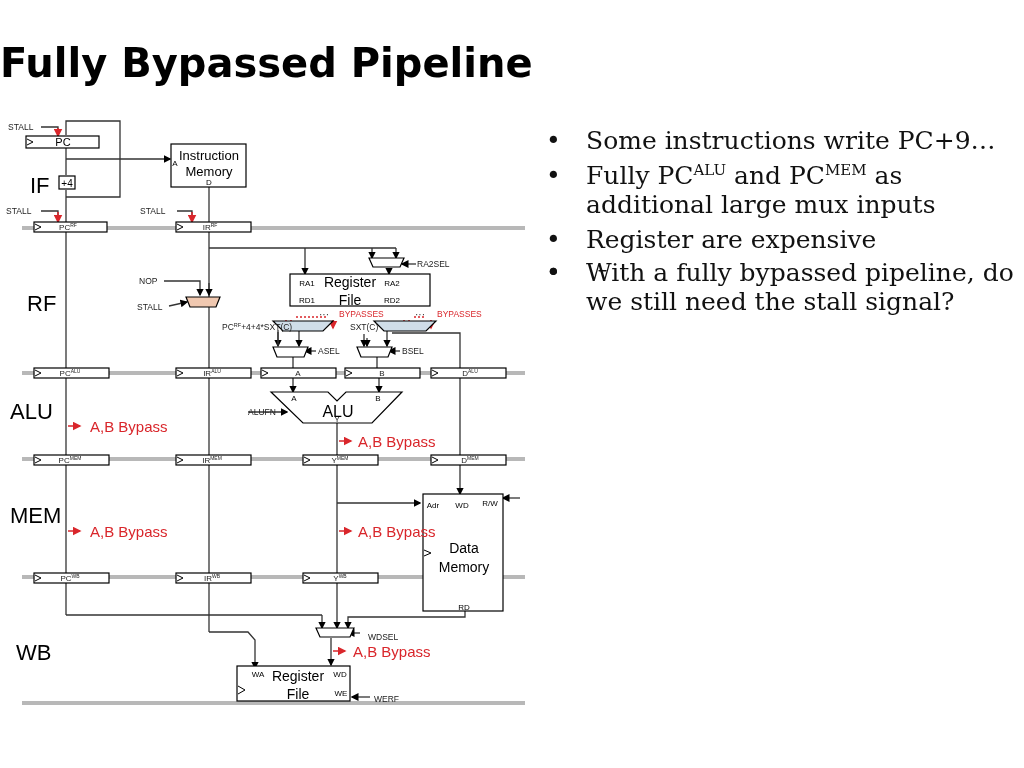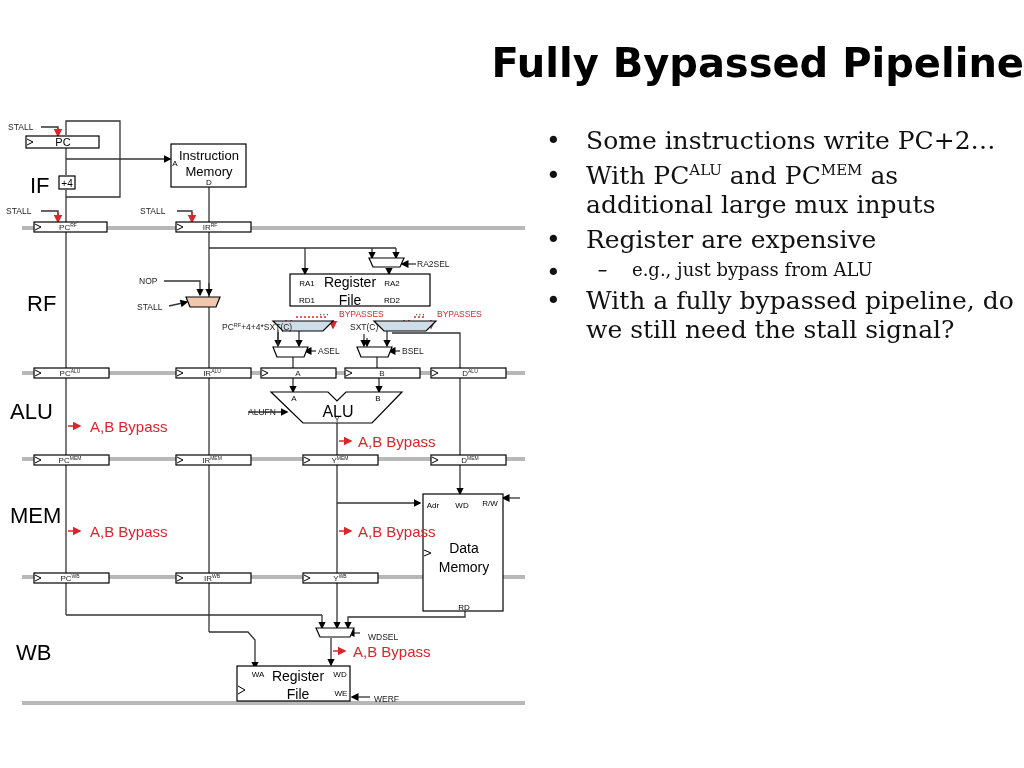--- a/index.html
+++ b/index.html
@@ -1,18 +1,18 @@
 <!DOCTYPE html>
 <html><head>
 <meta charset="utf-8">
 <style>
   html, body { margin: 0; padding: 0; background: #ffffff; }
   body { width: 1024px; height: 768px; position: relative; overflow: hidden; }
   .title {
-    position: absolute; left: 0; top: 40px; width: 1024px; text-align: right;
+    position: absolute; left: 0; top: 40px; width: 1024px; text-align: left;
     font-family: "DejaVu Sans", sans-serif; font-weight: bold; font-size: 40px; color: #000;
     letter-spacing: 0px;
   }
   #diagram { position: absolute; left: 0; top: 110px; }
   .bullets {
     position: absolute; left: 546px; top: 126px; width: 470px;
     font-family: "DejaVu Serif", serif; color: #111;
   }
   .b1 { position: relative; font-size: 25px; line-height: 29px; padding-left: 40px; margin-bottom: 6px; }
   .b1 .dot { position: absolute; left: 0; top: 0; font-family: "DejaVu Sans", sans-serif; }
@@ -273,21 +273,21 @@
     <text x="358" y="537">A,B Bypass</text>
     <text x="353" y="657">A,B Bypass</text>
   </g>
   <g fill="#333" font-size="10">
     <text x="319" y="318">···</text>
     <text x="415" y="318">···</text>
   </g>
 </svg>
 
 <div class="bullets">
-  <div class="b1"><span class="dot">•</span><span>Some instructions write PC+2…</span></div>
-  <div class="b1"><span class="dot">•</span><span>With PC</span><sup>ALU</sup><span> and PC</span><sup>MEM</sup><span> as additional large mux inputs</span></div>
+  <div class="b1"><span class="dot">•</span><span>Some instructions write PC+9…</span></div>
+  <div class="b1"><span class="dot">•</span><span>Fully PC</span><sup>ALU</sup><span> and PC</span><sup>MEM</sup><span> as additional large mux inputs</span></div>
   <div class="b1"><span class="dot">•</span><span>Register are expensive</span></div>
   <div class="b2"><span class="dash">–</span></div>
   <div class="b2"><span class="dash">–</span></div>
   <div class="b1"><span class="dot">•</span></div>
-  <div class="b2"><span class="dash">–</span><span>e.g., just bypass from ALU</span></div>
+  <div class="b2"><span class="dash">–</span></div>
   <div class="b1"><span class="dot">•</span><span>With a fully bypassed pipeline, do we still need the stall signal?</span></div>
 </div>
 
 </body></html>

